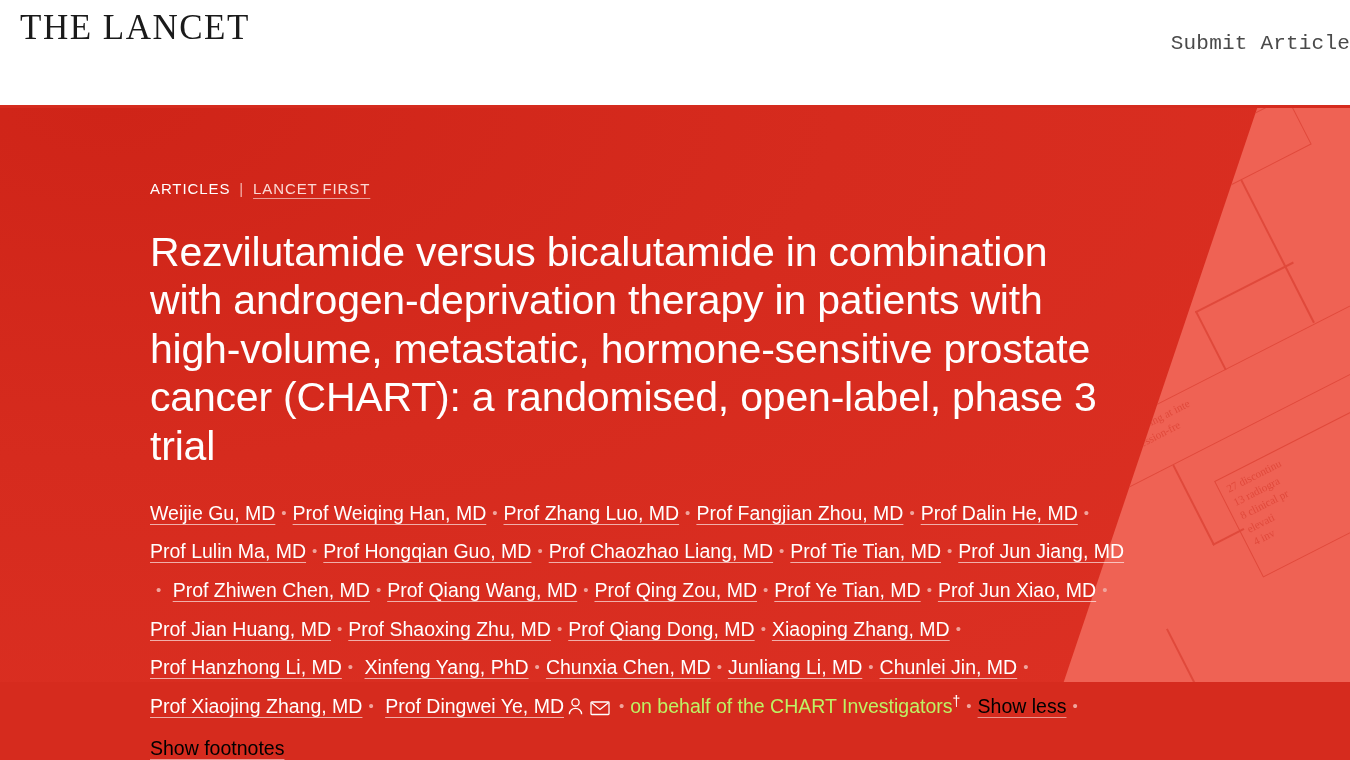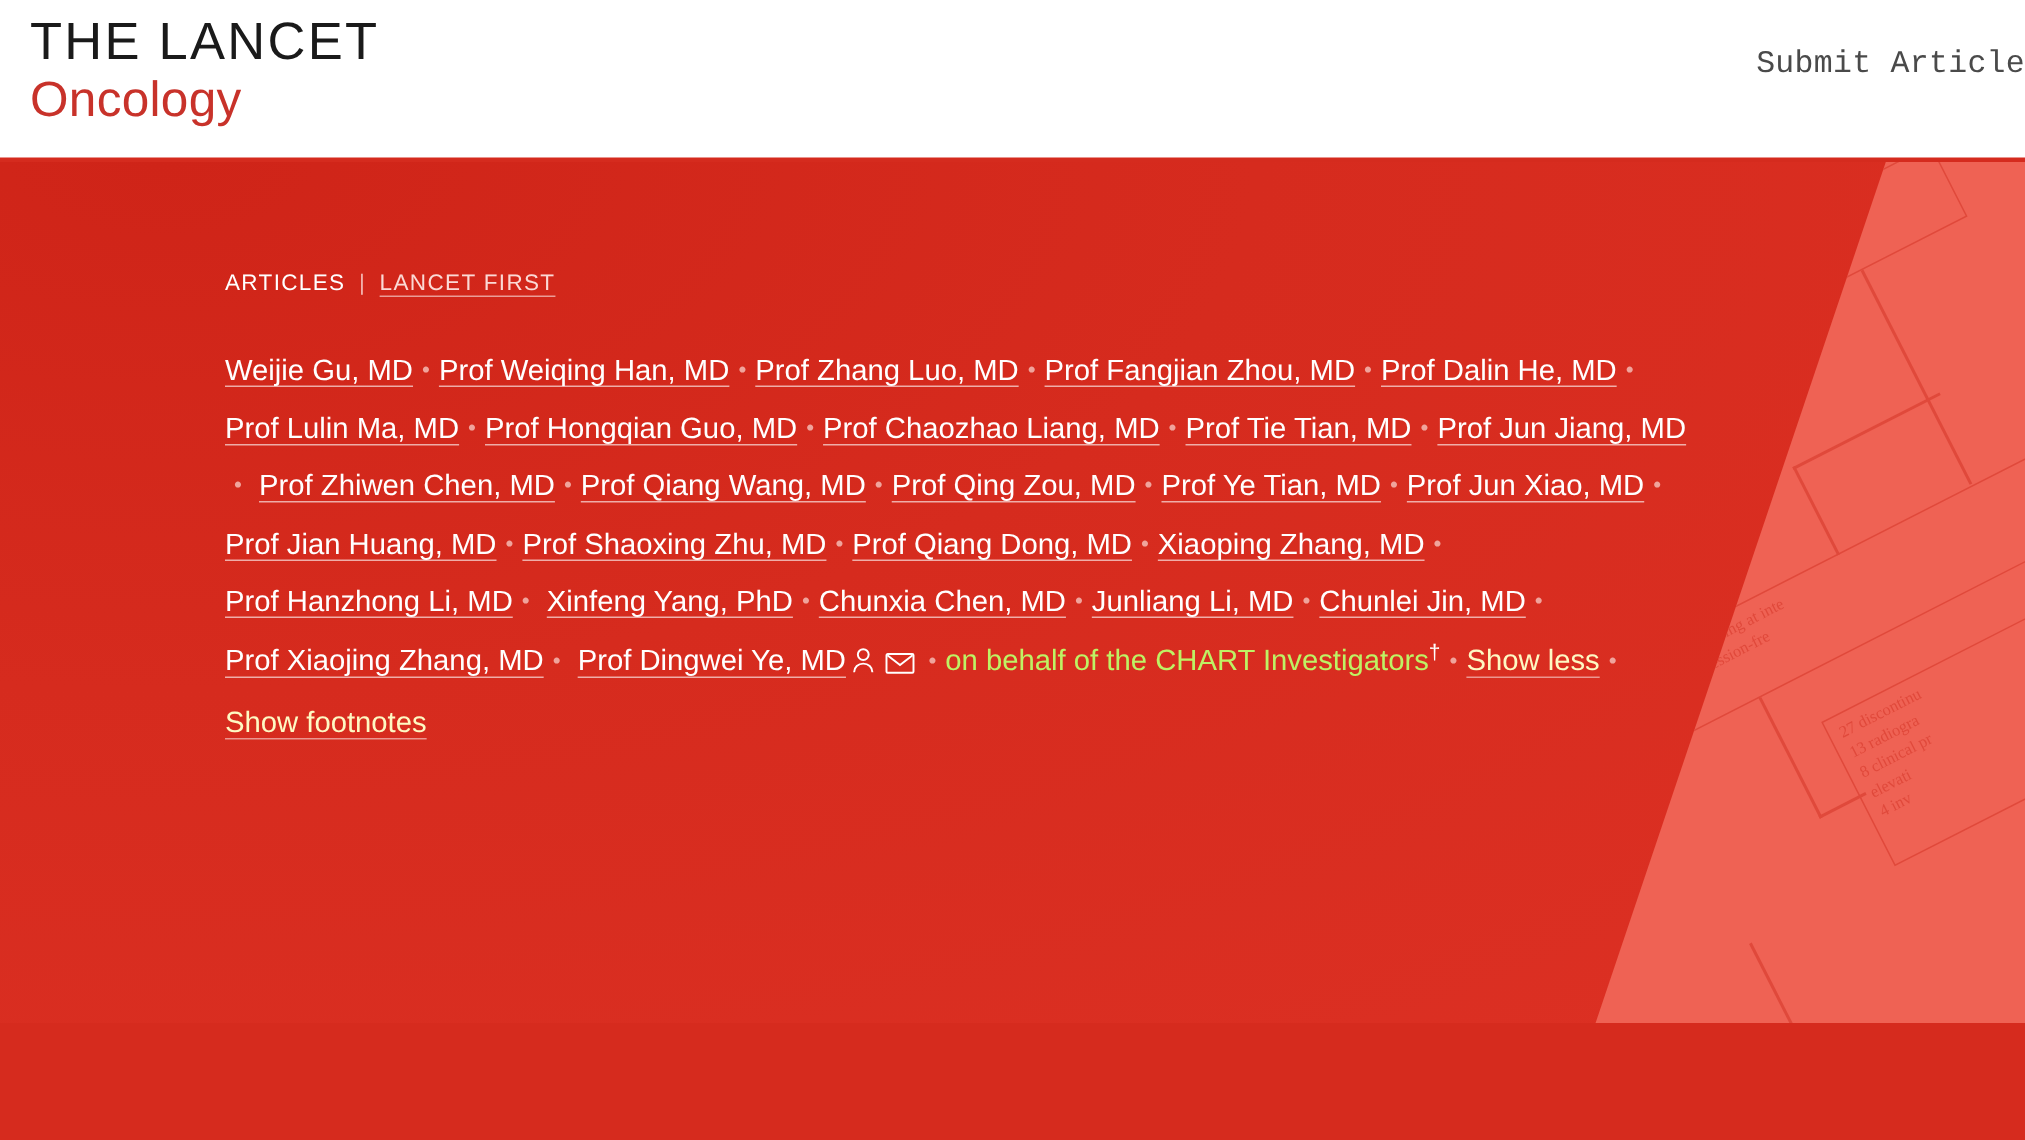--- a/index.html
+++ b/index.html
@@ -20,21 +20,21 @@
     padding: 0 0 0 20px;
     display: flex;
     align-items: flex-start;
   }
   .logo-block {
     padding-top: 10px;
     line-height: 1;
     user-select: none;
   }
   .logo-lancet {
-    font-family: Liberation Sans, sans-serif;
+    font-family: Liberation Serif, serif;
     font-size: 35px;
     letter-spacing: 1.5px;
     color: #1a1a1a;
     font-weight: 400;
     display: block;
   }
   .logo-oncology {
     font-family: "Liberation Sans", sans-serif;
     font-size: 33px;
     color: #c8322a;
@@ -179,35 +179,34 @@
     vertical-align: super;
     color: #ffffff;
   }
   .icon-btn {
     display: inline-block;
     vertical-align: -3px;
     margin: 0 3px;
     cursor: pointer;
   }
   .muted-link {
-    color: #fef9c3;
+    color: #000000;
     text-decoration: underline;
     text-decoration-color: rgba(255,255,255,0.5);
     text-underline-offset: 4px;
     cursor: pointer;
     white-space: nowrap;
   }
 </style>
 </head>
 <body>
 
 <header class="site-header">
   <div class="logo-block">
     <span class="logo-lancet">THE LANCET</span>
-    <span class="logo-oncology">Oncology</span>
   </div>
   <div class="header-right">
     <span class="header-link">Submit Article</span>
   </div>
 </header>
 
 <section class="hero">
   <div class="hero-bg-gradient"></div>
 
   <div class="hero-watermark">
@@ -231,20 +230,21 @@
   <div class="hero-bottom-strip"></div>
 
   <div class="hero-content">
 
     <div class="kicker">
       <span>ARTICLES</span>
       <span class="sep">|</span>
       <span class="kicker-link">LANCET FIRST</span>
     </div>
 
+    <h1 class="article-title">Rezvilutamide versus bicalutamide in combination with androgen-deprivation therapy in patients with high-volume, metastatic, hormone-sensitive prostate cancer (CHART): a randomised, open-label, phase 3 trial</h1>
 
     <div class="authors">
       <span class="author-link">Weijie Gu, MD</span><span class="dot">•</span><span class="author-link">Prof Weiqing Han, MD</span><span class="dot">•</span><span class="author-link">Prof Zhang Luo, MD</span><span class="dot">•</span><span class="author-link">Prof Fangjian Zhou, MD</span><span class="dot">•</span><span class="author-link">Prof Dalin He, MD</span><span class="dot">•</span>
       <span class="author-link">Prof Lulin Ma, MD</span><span class="dot">•</span><span class="author-link">Prof Hongqian Guo, MD</span><span class="dot">•</span><span class="author-link">Prof Chaozhao Liang, MD</span><span class="dot">•</span><span class="author-link">Prof Tie Tian, MD</span><span class="dot">•</span><span class="author-link">Prof Jun Jiang, MD</span><span class="dot">•</span>
       <span class="author-link">Prof Zhiwen Chen, MD</span><span class="dot">•</span><span class="author-link">Prof Qiang Wang, MD</span><span class="dot">•</span><span class="author-link">Prof Qing Zou, MD</span><span class="dot">•</span><span class="author-link">Prof Ye Tian, MD</span><span class="dot">•</span><span class="author-link">Prof Jun Xiao, MD</span><span class="dot">•</span>
       <span class="author-link">Prof Jian Huang, MD</span><span class="dot">•</span><span class="author-link">Prof Shaoxing Zhu, MD</span><span class="dot">•</span><span class="author-link">Prof Qiang Dong, MD</span><span class="dot">•</span><span class="author-link">Xiaoping Zhang, MD</span><span class="dot">•</span><span class="author-link">Prof Hanzhong Li, MD</span><span class="dot">•</span>
       <span class="author-link">Xinfeng Yang, PhD</span><span class="dot">•</span><span class="author-link">Chunxia Chen, MD</span><span class="dot">•</span><span class="author-link">Junliang Li, MD</span><span class="dot">•</span><span class="author-link">Chunlei Jin, MD</span><span class="dot">•</span><span class="author-link">Prof Xiaojing Zhang, MD</span><span class="dot">•</span>
       <span class="author-link">Prof Dingwei Ye, MD</span><span class="icon-btn"><svg width="17" height="19" viewBox="0 0 17 19" fill="none" stroke="#ffffff" stroke-width="1.3">
             <circle cx="8.5" cy="5.4" r="3.6"></circle>
             <path d="M2.4 17.2c0-3.4 2.7-5.8 6.1-5.8s6.1 2.4 6.1 5.8"></path>

